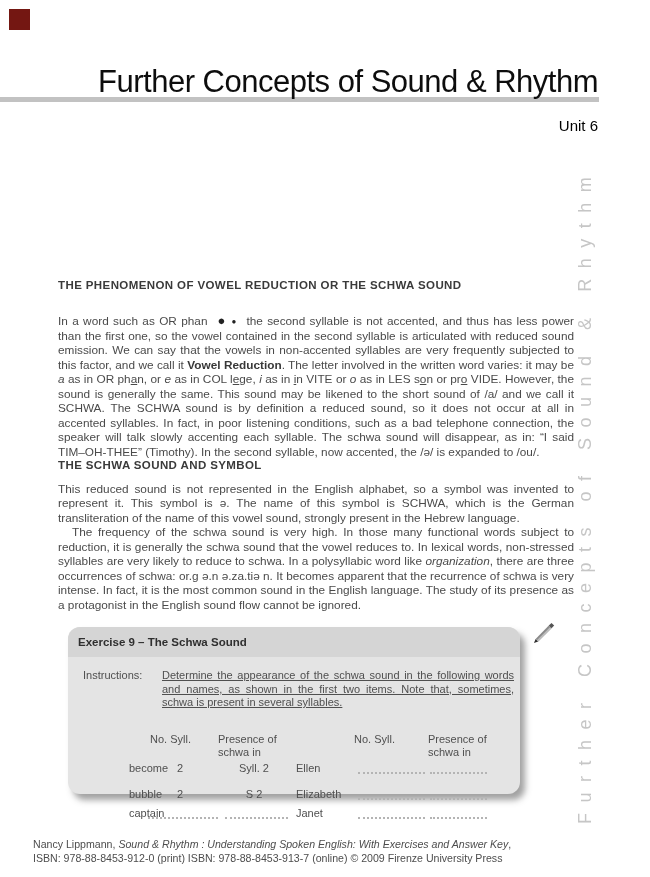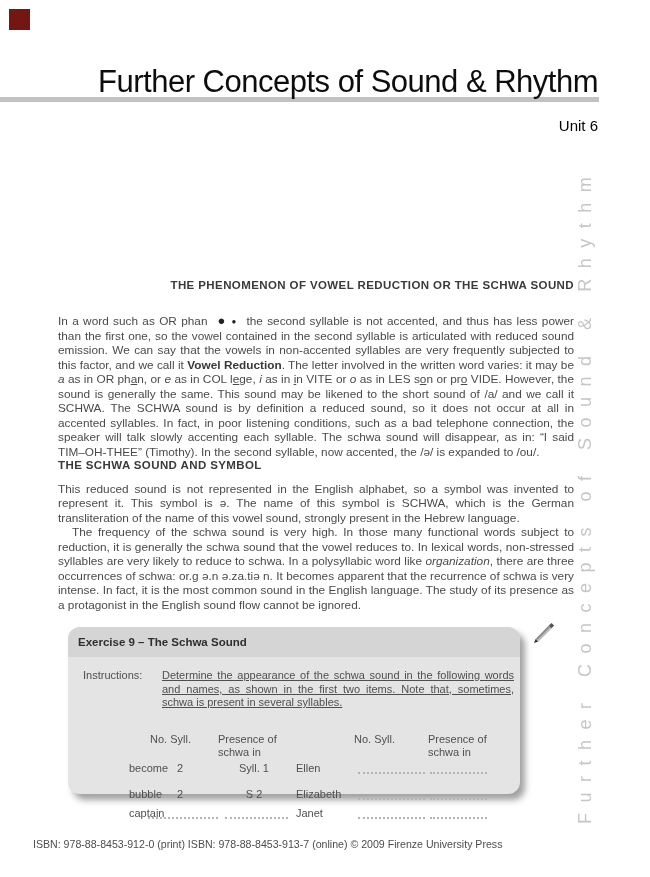--- a/index.html
+++ b/index.html
@@ -13,21 +13,21 @@
   .page-title { position:absolute; right:52px; top:64px; font-size:31px; font-weight:400;
                 letter-spacing:-0.5px; color:#0d0d0d; white-space:nowrap; z-index:2; }
   .unit-label { position:absolute; right:52px; top:109px; font-size:15px; color:#000000;margin-top:8px; }
 
   .vertical-title { position:absolute; left:575px; top:824px; transform:rotate(-90deg);
                     transform-origin:left top; white-space:nowrap; font-size:18px;
                     letter-spacing:10.5px; color:#c6c6c6; }
 
   .heading { position:absolute; left:58px; width:516px; font-size:11.5px; font-weight:700;
              letter-spacing:0.4px; color:#3a3a3a; }
-  .h1 { top:279px;text-align:right; }
+  .h1 { top:279px; }
   .h2 { top:459px; }
 
   .para { position:absolute; left:58px; width:516px; font-size:11.8px; line-height:14.45px;
           color:#4a4a4a; text-align:justify; }
   .p1 { top:314px; }
   .p-group { top:482px; }
   .p-group p { margin:0; }
   .p-group .indent { text-indent:14px; }
 
   .seg-b { font-weight:700; color:#383838; }
@@ -95,21 +95,21 @@
 
       <span class="cell hdr rowh1 hc1">No. Syll.</span>
       <span class="cell hdr rowh1 hc2">Presence of</span>
       <span class="cell hdr rowh2 hc2">schwa in</span>
       <span class="cell hdr rowh1 hc3">No. Syll.</span>
       <span class="cell hdr rowh1 hc4">Presence of</span>
       <span class="cell hdr rowh2 hc4">schwa in</span>
 
       <span class="cell r1 c-word">become</span>
       <span class="cell r1 c-syll">2</span>
-      <span class="cell r1 c-pres">Syll. 1</span>
+      <span class="cell r1 c-pres">Syll. 2</span>
       <span class="cell r1 c-name">Ellen</span>
       <span class="dotline r1 dl-r1"></span>
       <span class="dotline r1 dl-r2"></span>
 
       <span class="cell r2 c-word">bubble</span>
       <span class="cell r2 c-syll">2</span>
       <span class="cell r2 c-pres">S 2</span>
       <span class="cell r2 c-name">Elizabeth</span>
       <span class="dotline r2 dl-r1"></span>
       <span class="dotline r2 dl-r2"></span>
@@ -124,16 +124,17 @@
   </div>
 
   <svg class="pencil" viewBox="0 0 28 28">
     <polygon points="4,24 8.2,22.6 5.6,20 " fill="#2e2e2e"></polygon>
     <polygon points="8.2,22.6 21.5,9.3 18.8,6.6 5.6,20" fill="#8a8a8a"></polygon>
     <polygon points="8.2,22.6 21.5,9.3 20.2,8 6.9,21.3" fill="#bdbdbd"></polygon>
     <polygon points="21.5,9.3 24.2,6.6 21.5,3.9 18.8,6.6" fill="#555555"></polygon>
   </svg>
 
   <div class="footer">
+    <div><span>Nancy Lippmann, </span><span class="seg-i">Sound &amp; Rhythm : Understanding Spoken English: With Exercises and Answer Key</span><span>,</span></div>
     <div>ISBN: 978-88-8453-912-0 (print) ISBN: 978-88-8453-913-7 (online) © 2009 Firenze University Press</div>
   </div>
 
 </div>
 
 </body></html>

